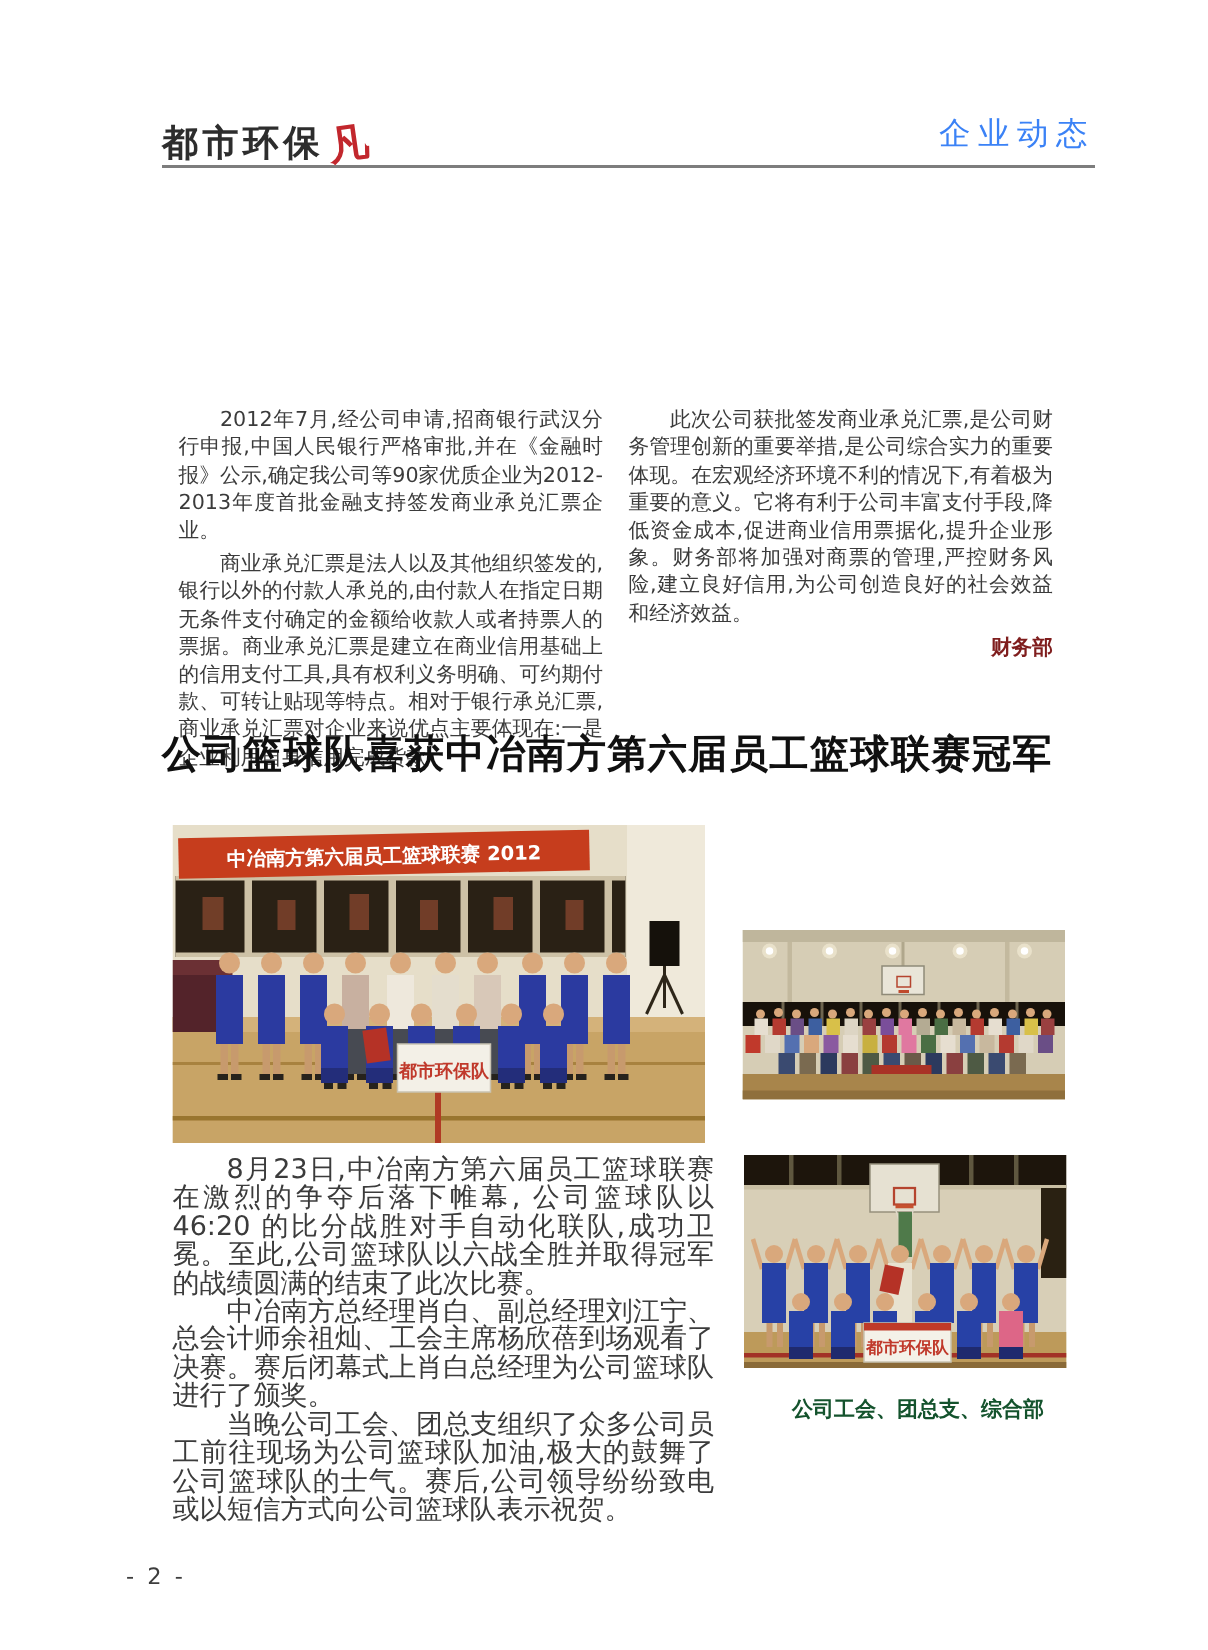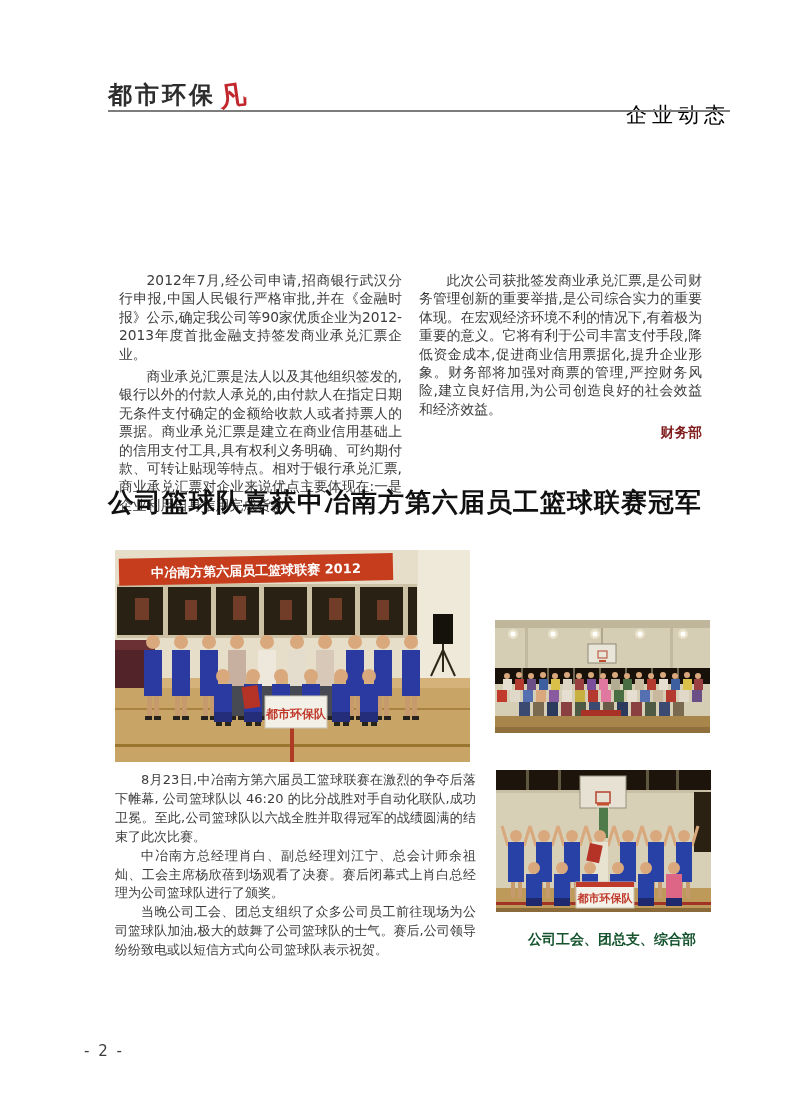--- a/index.html
+++ b/index.html
@@ -4,21 +4,21 @@
 <style>
   html,body{margin:0;padding:0;background:#ffffff;}
   .page{position:relative;width:805px;height:1100px;background:#ffffff;overflow:hidden;
         font-family:"DejaVu Sans",sans-serif;color:#3b3b3b;}
 
   
   .masthead-logo{position:absolute;left:108px;top:78px;font-size:24px;font-weight:bold;
                  color:#2d2d2d;letter-spacing:3px;}
   .logo-mark{display:inline-block;color:#c2272d;font-size:27px;font-weight:bold;
              font-family:"DejaVu Serif",serif;transform:rotate(-8deg);margin-left:3px;vertical-align:-2px;}
-  .section-label{position:absolute;right:75px;top:75px;font-size:21px;color:#000000;letter-spacing:5px;margin-top:26px;}
+  .section-label{position:absolute;right:75px;top:75px;font-size:21px;color:#3b82f6;letter-spacing:5px;}
   .masthead-rule{position:absolute;left:108px;top:110px;width:622px;height:2px;background:#7d7d7d;}
 
   
   .article-title{position:absolute;left:100px;width:610px;text-align:center;
                  font-family:"DejaVu Serif",serif;font-weight:bold;color:#101010;
                  font-size:26px;letter-spacing:1px;}
   #title1{top:181px;}
   #title2{top:485px;}
 
   
@@ -32,21 +32,21 @@
 
   
   .photo{position:absolute;display:block;}
   #photo-main{left:115px;top:550px;width:355px;height:212px;}
   #photo-group{left:495px;top:620px;width:215px;height:113px;}
   #photo-celebration{left:496px;top:770px;width:215px;height:142px;}
   .caption{position:absolute;left:496px;top:931px;width:232px;text-align:center;
            font-weight:bold;font-size:14px;color:#14532d;}
 
   
-  #article2-body{position:absolute;left:115px;top:771px;width:361px;font-size:13px;
+  #article2-body{position:absolute;left:115px;top:771px;width:361px;font-size:18px;
                  line-height:18.9px;text-align:justify;color:#3b3b3b;}
   #article2-body p{margin:0;text-indent:2em;}
 
   
   .page-number{position:absolute;left:84px;top:1042px;font-size:15px;color:#3d3d3d;letter-spacing:2px;}
 </style>
 </head>
 <body>
 
 <div class="page">

